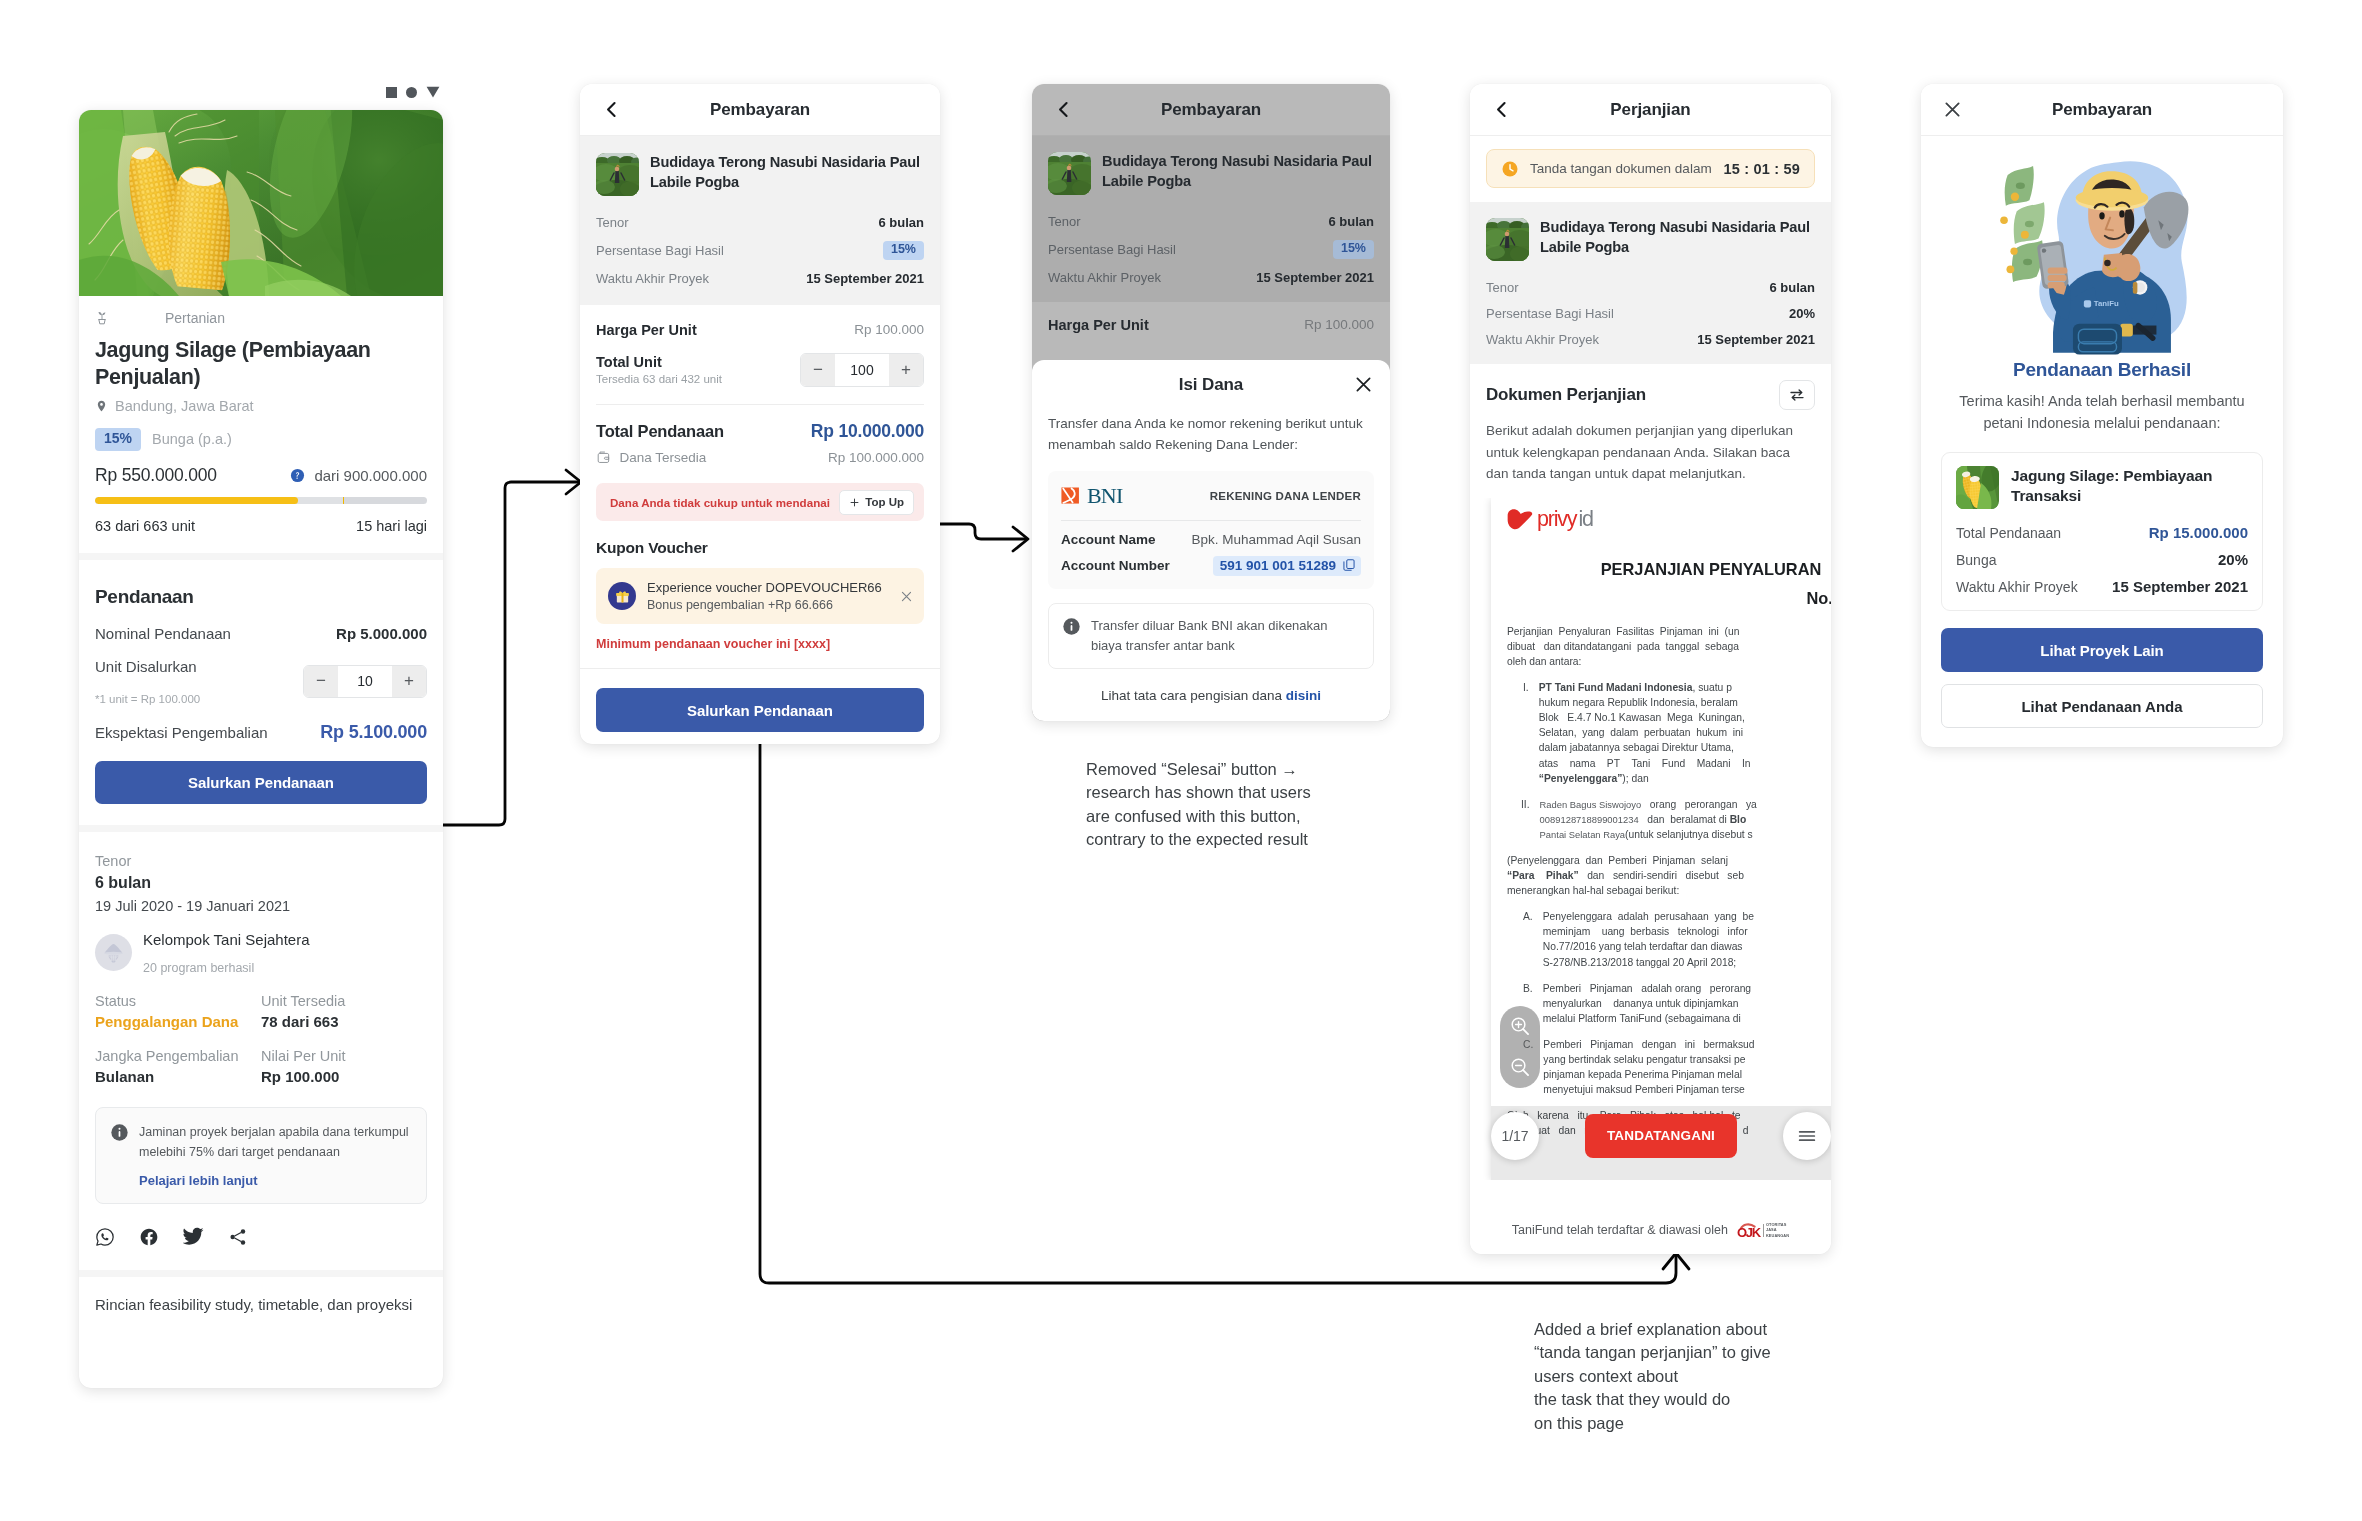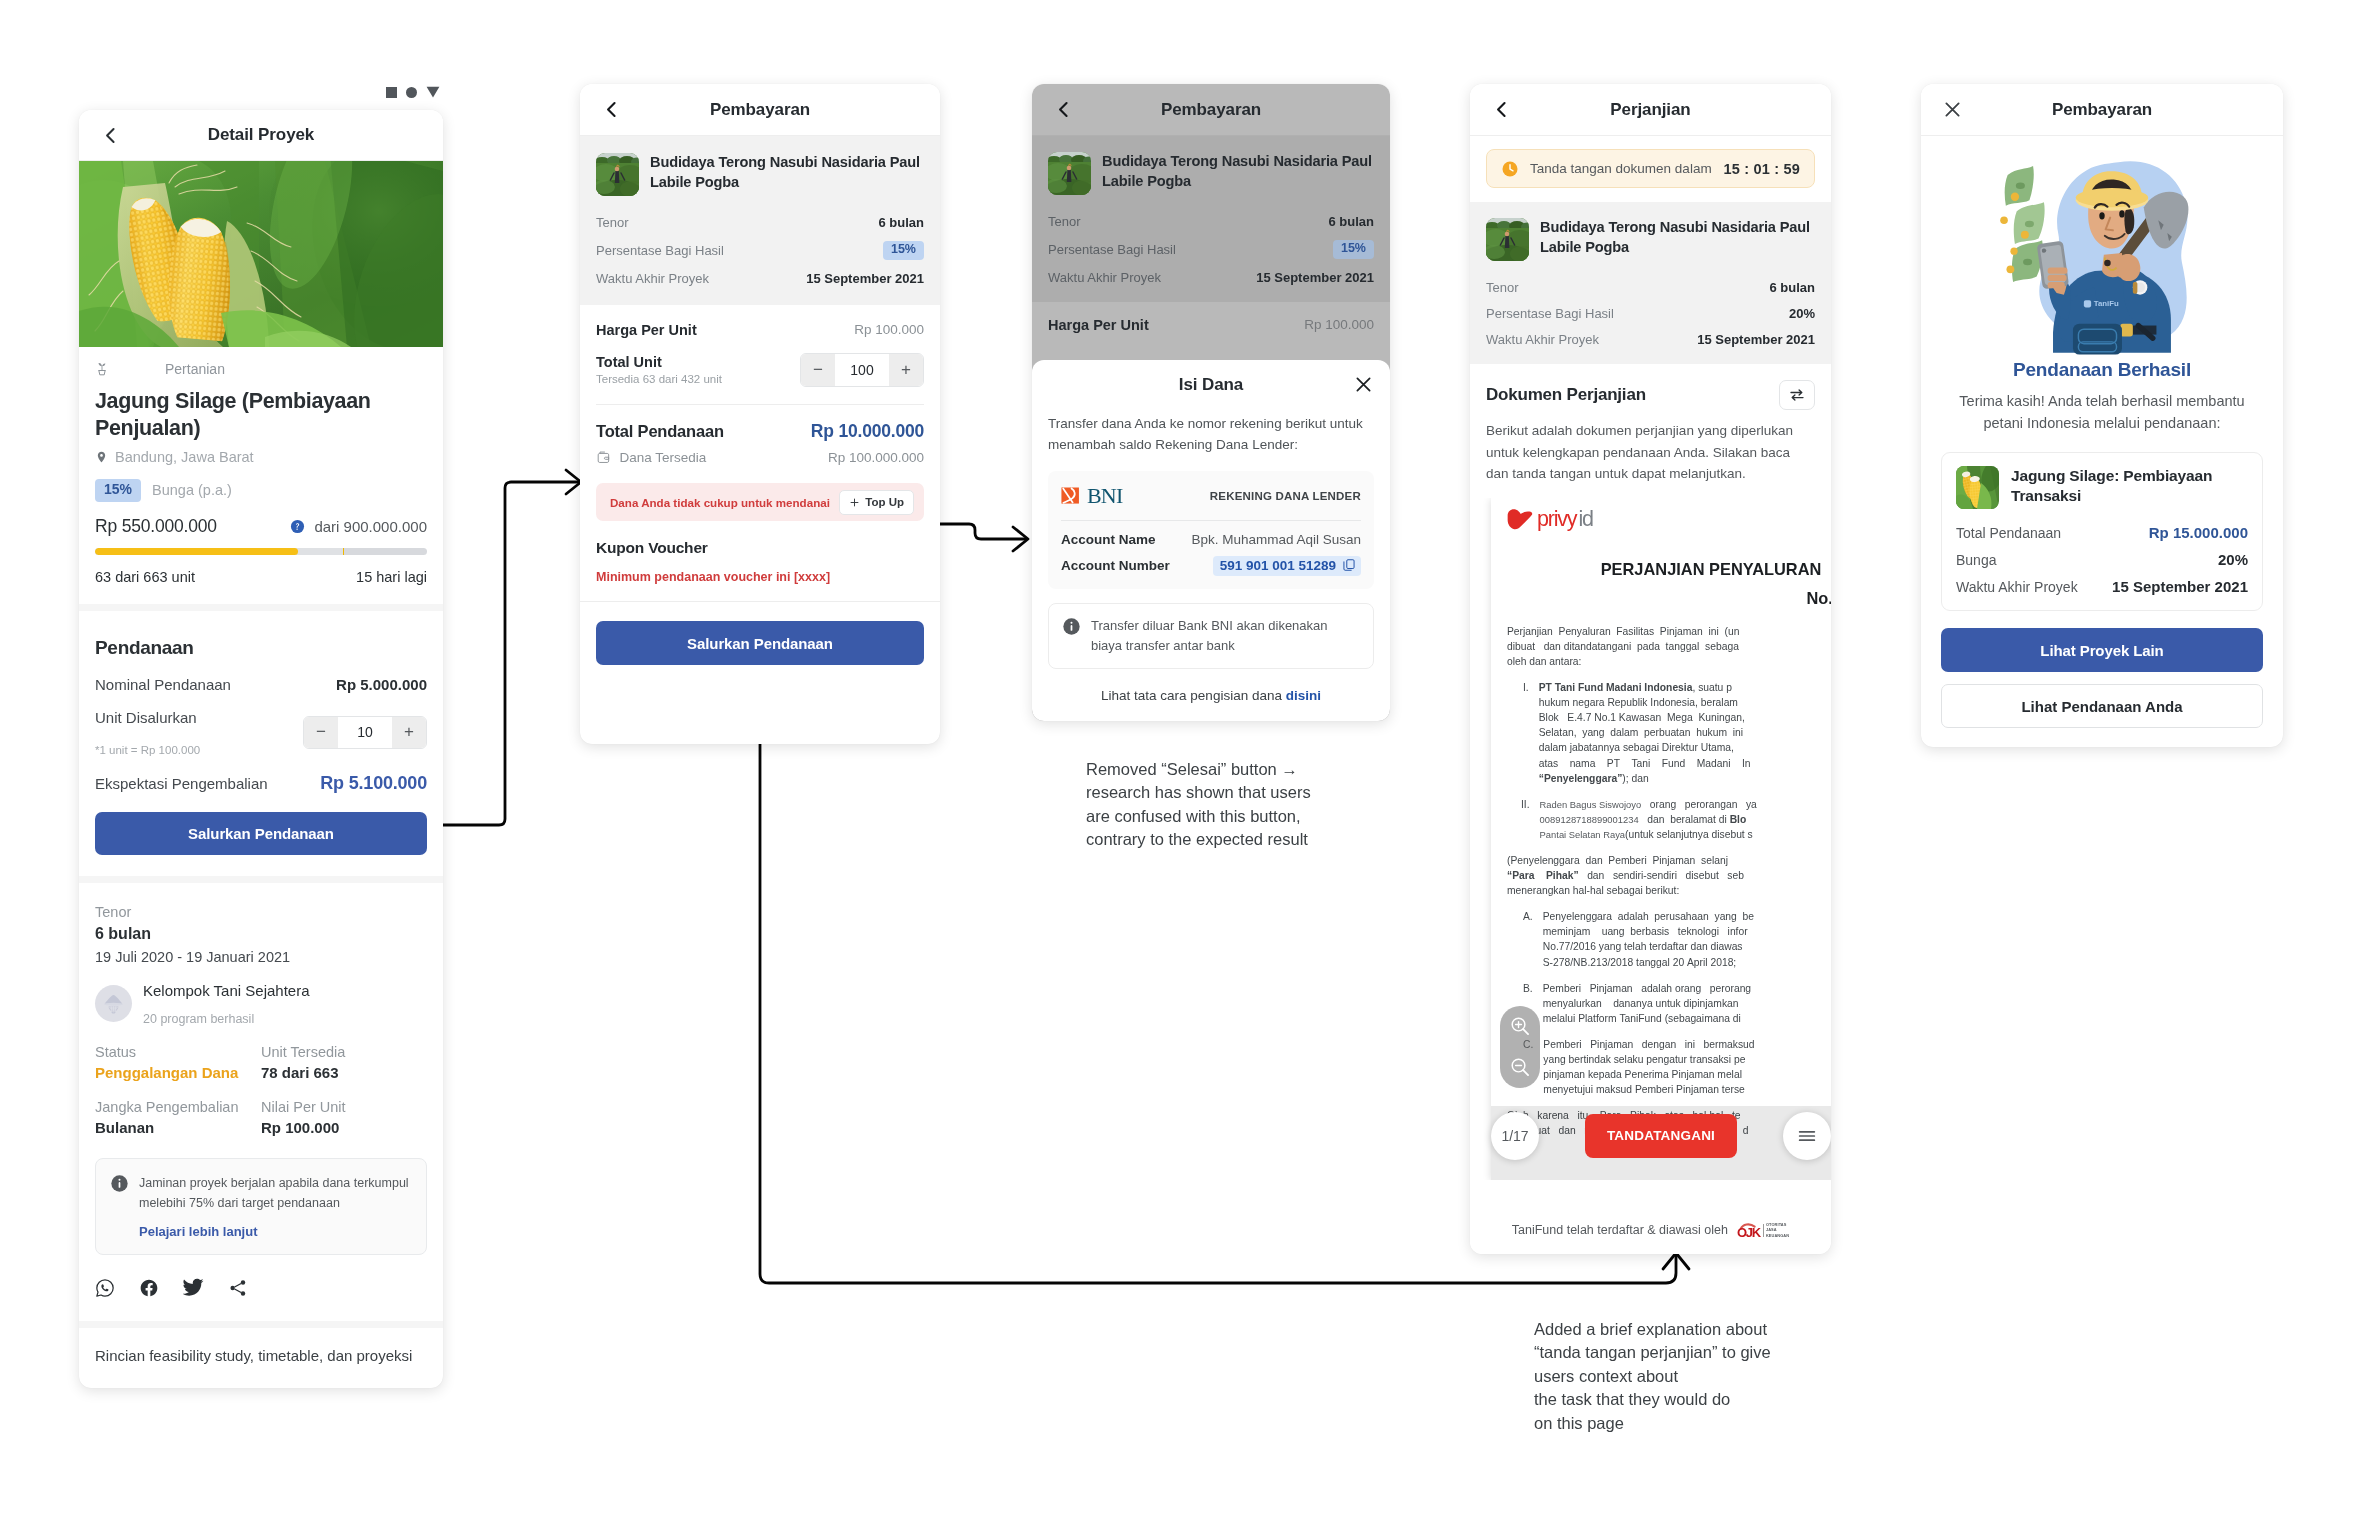--- a/index.html
+++ b/index.html
@@ -68,26 +68,20 @@
     <path d="M760,740 L760,1274 Q760,1283 769,1283 L1666,1283 Q1676,1283 1676,1273 L1676,1256"></path>
     <path d="M1663,1269 L1676,1253 L1689,1269"></path>
   </g>
   <circle cx="428" cy="825" r="6.4" fill="#050505"></circle>
   <circle cx="919" cy="524" r="6.6" fill="#fff" stroke="#050505" stroke-width="3.4"></circle>
   <circle cx="760" cy="734" r="6.6" fill="#fff" stroke="#050505" stroke-width="3.4"></circle>
 </svg>
 
 <div class="card" style="left:79px; top:110px; width:364px; height:1278px;">
 
-  <div class="scr-header" style="height:51px;">
-    <svg class="hicon" viewBox="0 0 24 24" style="top:15px;width:21px;height:21px;">
-      <path d="M15.5,4.6 L8.1,12 L15.5,19.4" fill="none" stroke="#2b3034" stroke-width="2.3" stroke-linecap="round" stroke-linejoin="round"></path>
-    </svg>
-    <div class="ttl">Detail Proyek</div>
-  </div>
 
   <div style="height:186px; overflow:hidden; position:relative;">
     <svg viewBox="0 0 364 186" style="width:100%;height:100%;display:block;filter:blur(0.35px);" preserveAspectRatio="xMidYMid slice">
       <defs>
         <linearGradient id="bgg" x1="0" y1="0" x2="1" y2="1">
           <stop offset="0" stop-color="#6aae42"></stop>
               <stop offset="0.35" stop-color="#4b8d33"></stop>
           <stop offset="0.7" stop-color="#3a7327"></stop>
               <stop offset="1" stop-color="#4b8a2b"></stop>
         </linearGradient>
@@ -433,20 +427,38 @@
       <span style="background:#fff;border:1px solid #e4e6e8;border-radius:5px;height:25px;display:flex;align-items:center;gap:5px;padding:0 9px;">
         <svg viewBox="0 0 24 24" style="width:11px;height:11px;">
           <path d="M12,4.5 L12,19.5 M4.5,12 L19.5,12" stroke="#34383c" stroke-width="2.1" stroke-linecap="round"></path>
         </svg>
         <span style="font-size:11.5px;color:#34383c;font-weight:600;">Top Up</span>
       </span>
     </div>
 
     <div style="font-size:15.5px;font-weight:700;color:#262b30;margin-top:18px;letter-spacing:-0.2px;">Kupon Voucher</div>
 
+    <div style="margin-top:11px;background:#fdf3e3;border-radius:8px;padding:12px 10px 12px 12px;display:flex;align-items:center;gap:11px;">
+      <div style="width:28px;height:28px;flex:0 0 28px;border-radius:50%;background:#33398f;display:flex;align-items:center;justify-content:center;">
+        <svg viewBox="0 0 24 24" style="width:17px;height:17px;">
+          <rect x="4" y="10.5" width="16" height="10" rx="1" fill="#f6e8d0"></rect>
+          <rect x="3" y="7.2" width="18" height="4" rx="1" fill="#f7d04a"></rect>
+          <rect x="10.6" y="7.2" width="2.8" height="13.3" fill="#e8b417"></rect>
+          <path d="M12,7.2 C10.6,4.2 7.2,4.2 7.2,6.2 C7.2,7.4 9.2,7.4 12,7.2 Z" fill="#f7d04a"></path>
+          <path d="M12,7.2 C13.4,4.2 16.8,4.2 16.8,6.2 C16.8,7.4 14.8,7.4 12,7.2 Z" fill="#f7d04a"></path>
+        </svg>
+      </div>
+      <div style="flex:1;">
+        <div style="font-size:13px;color:#34383c;">Experience voucher DOPEVOUCHER66</div>
+        <div style="font-size:12.5px;color:#55595d;margin-top:3px;">Bonus pengembalian +Rp 66.666</div>
+      </div>
+      <svg viewBox="0 0 24 24" style="width:15px;height:15px;flex:0 0 15px;">
+        <path d="M5.5,5.5 L18.5,18.5 M18.5,5.5 L5.5,18.5" stroke="#7b8187" stroke-width="1.8" stroke-linecap="round"></path>
+      </svg>
+    </div>
 
     <div style="font-size:12.5px;color:#d03c3c;font-weight:600;margin-top:13px;padding-bottom:17px;">Minimum pendanaan voucher ini [xxxx]</div>
   </div>
 
   <div class="divline"></div>
   <div style="padding:19px 16px 13px;">
     <div class="btn-prim">Salurkan Pendanaan</div>
   </div>
 </div>
 

